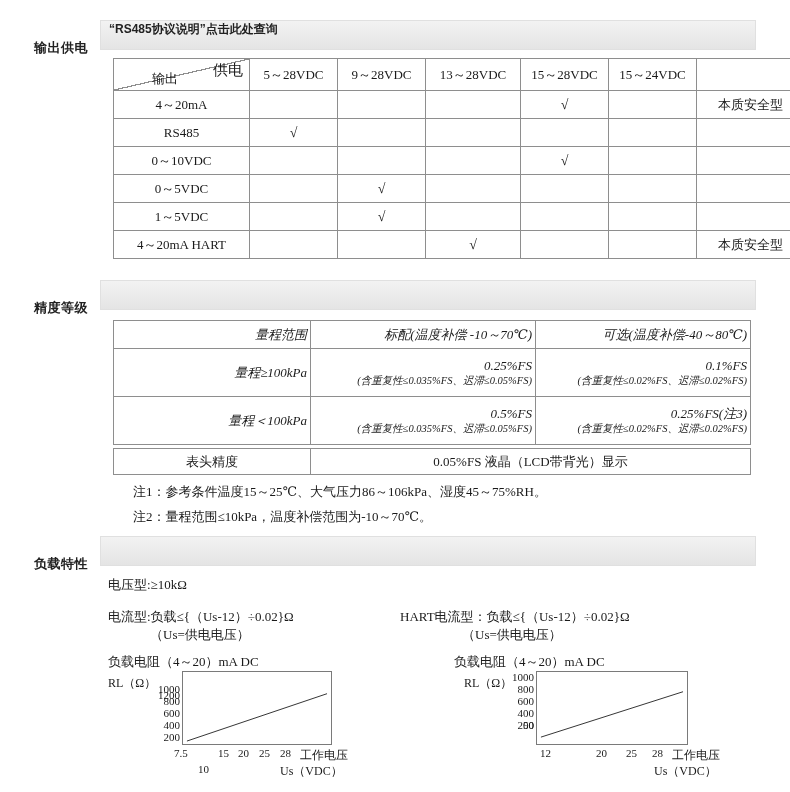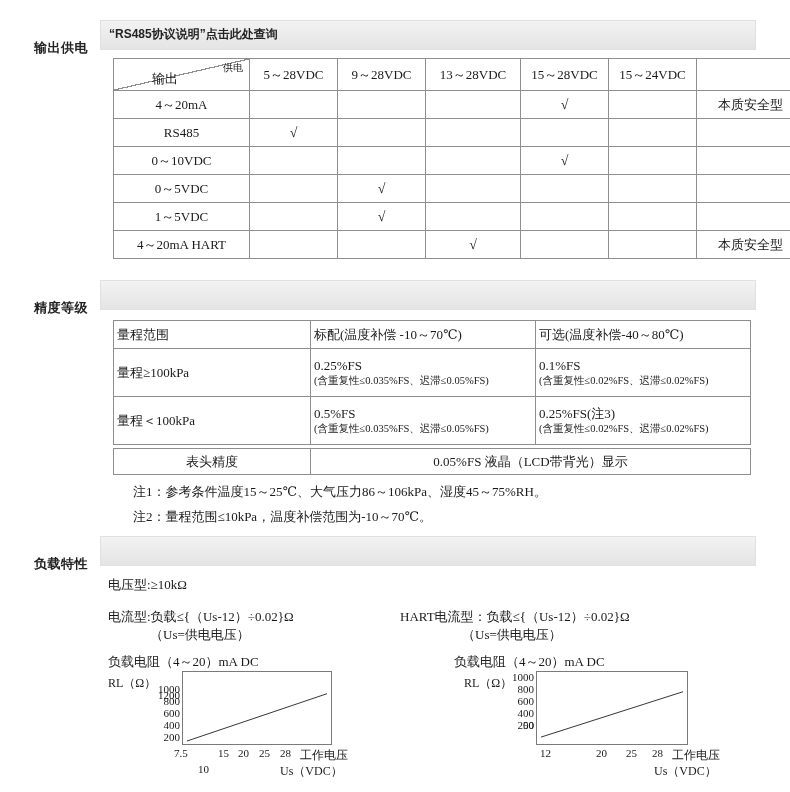--- a/index.html
+++ b/index.html
@@ -27,21 +27,20 @@
     letter-spacing: 0.5px;
     margin-top: 27px;
   }
   .section-head .sh-bar {
     flex: 1 1 auto;
     height: 30px;
     background: linear-gradient(to bottom, #f2f2f2 0%, #ebebeb 50%, #e4e4e4 100%);
     border: 1px solid #e0e0e0;
     position: relative;
     display: flex;
-    align-items: center;
   }
   .section-head .sh-bar .sh-note {
     font-family: "Liberation Sans", "DejaVu Sans", sans-serif;
     font-size: 12px;
     font-weight: bold;
     color: #222;
     padding-left: 8px;
     white-space: nowrap;
   }
 
@@ -68,43 +67,44 @@
     height: 32px;
     overflow: hidden;
   }
   #tbl-output .corner .diag {
     position: absolute; inset: 0;
     background: linear-gradient(to right bottom,
       rgba(0,0,0,0) calc(50% - 0.6px), #8e8e8e calc(50% - 0.6px),
       #8e8e8e calc(50% + 0.6px), rgba(0,0,0,0) calc(50% + 0.6px));
   }
   #tbl-output .corner .lbl-sup {
-    position: absolute; right: 6px; top: 2px; font-size: 10px; margin-left: 29px;
+    position: absolute; right: 6px; top: 2px; font-size: 15px; margin-left: 29px;
   }
   #tbl-output .corner .lbl-out {
     position: absolute; left: 10px; bottom: 2px; font-size: 13px; margin-left: 28px;
   }
   #tbl-output .rowhead { font-size: 13px; }
   #tbl-output .check { font-size: 14px; }
 
   
   #sec2 { position: absolute; left: 34px; top: 272px; width: 722px; }
   #tbl-acc {
     position: absolute; left: 113px; top: 320px;
     width: 637px;
     border-collapse: collapse;
     table-layout: fixed;
   }
   #tbl-acc td {
     border: 1px solid #8e8e8e;
-    text-align: left;
+    text-align: right;
     vertical-align: middle;
     font-size: 13px;
     padding: 4px 3px;
     font-family: "Liberation Serif", "DejaVu Serif", serif;
+    font-style: italic;
   }
   #tbl-acc .hdr { height: 28px; }
   #tbl-acc .main-val { font-size: 13px; line-height: 1.35; }
   #tbl-acc .sub-val { font-size: 10.5px; line-height: 1.3; }
   #tbl-acc .tall { height: 48px; }
   #tbl-meter {
     position: absolute; left: 113px; top: 448px;
     width: 637px;
     border-collapse: collapse;
     table-layout: fixed;

